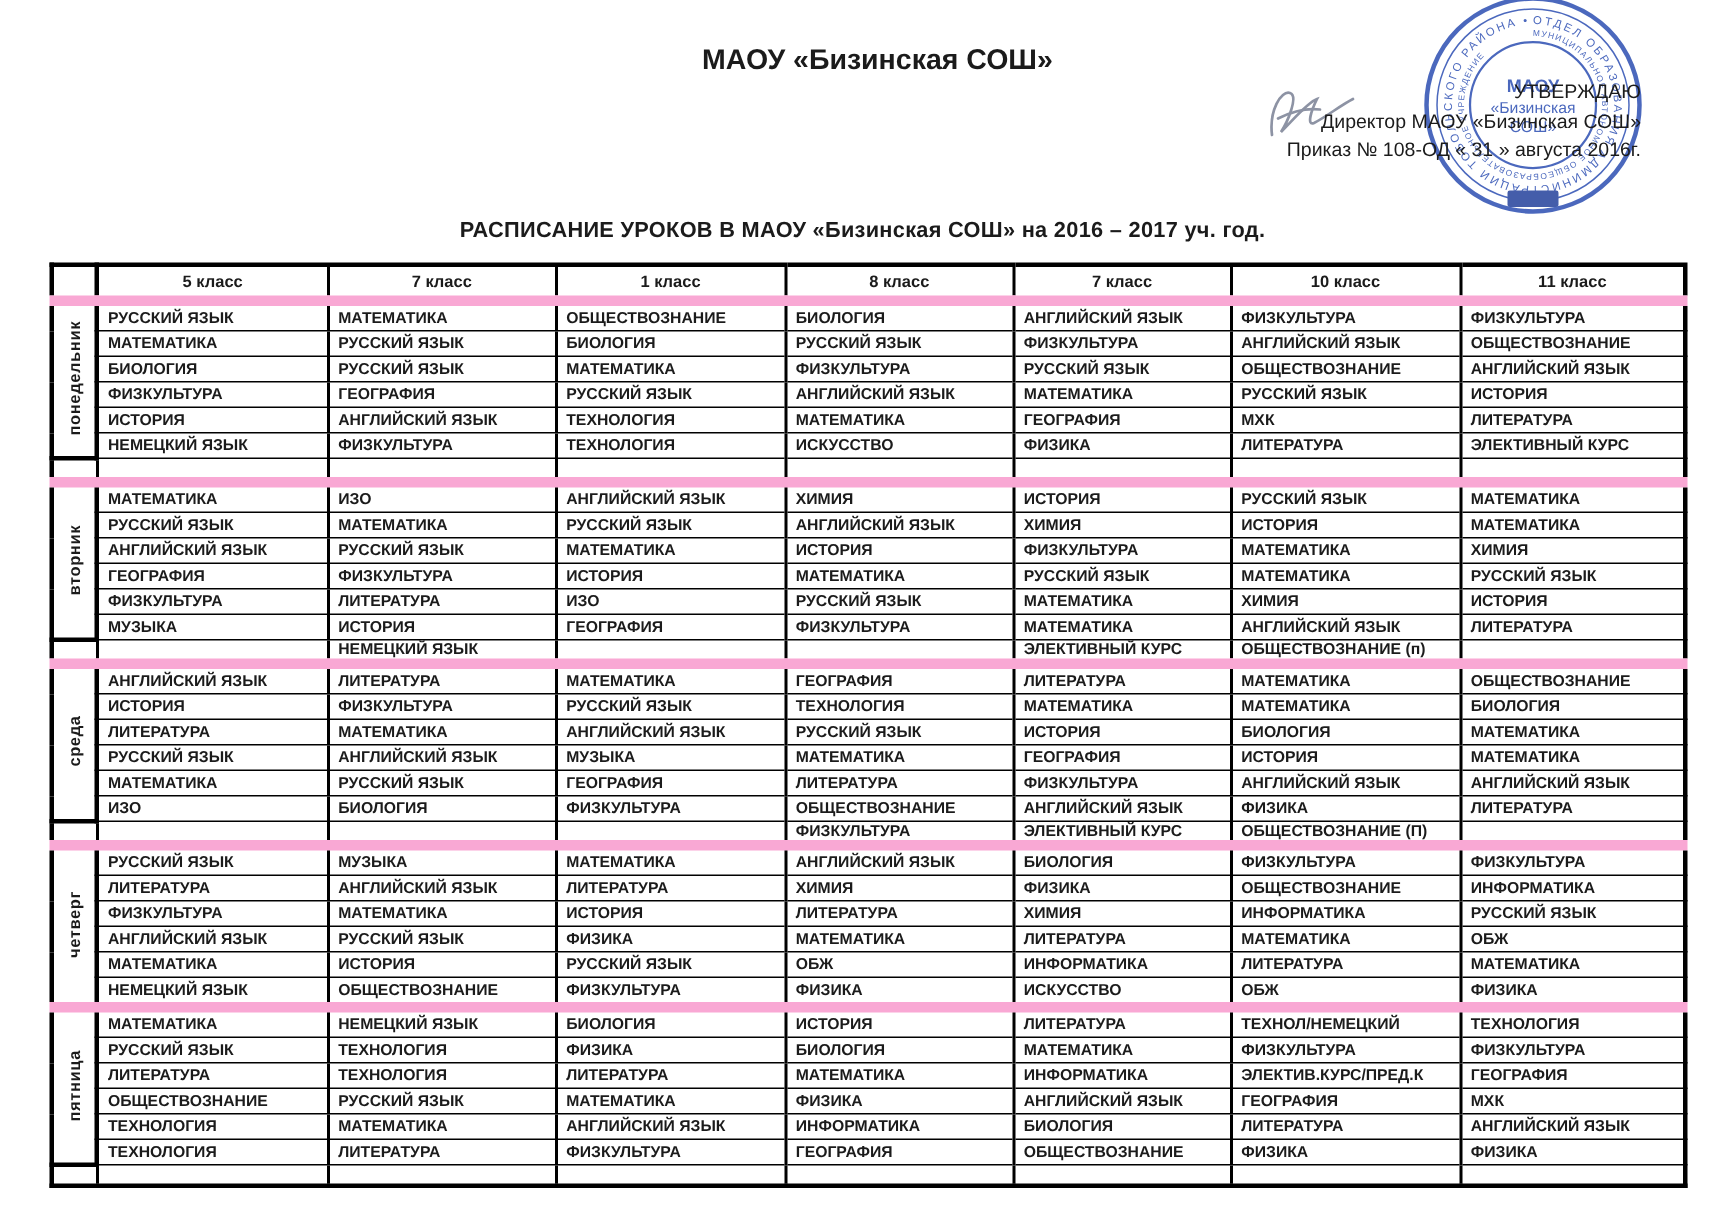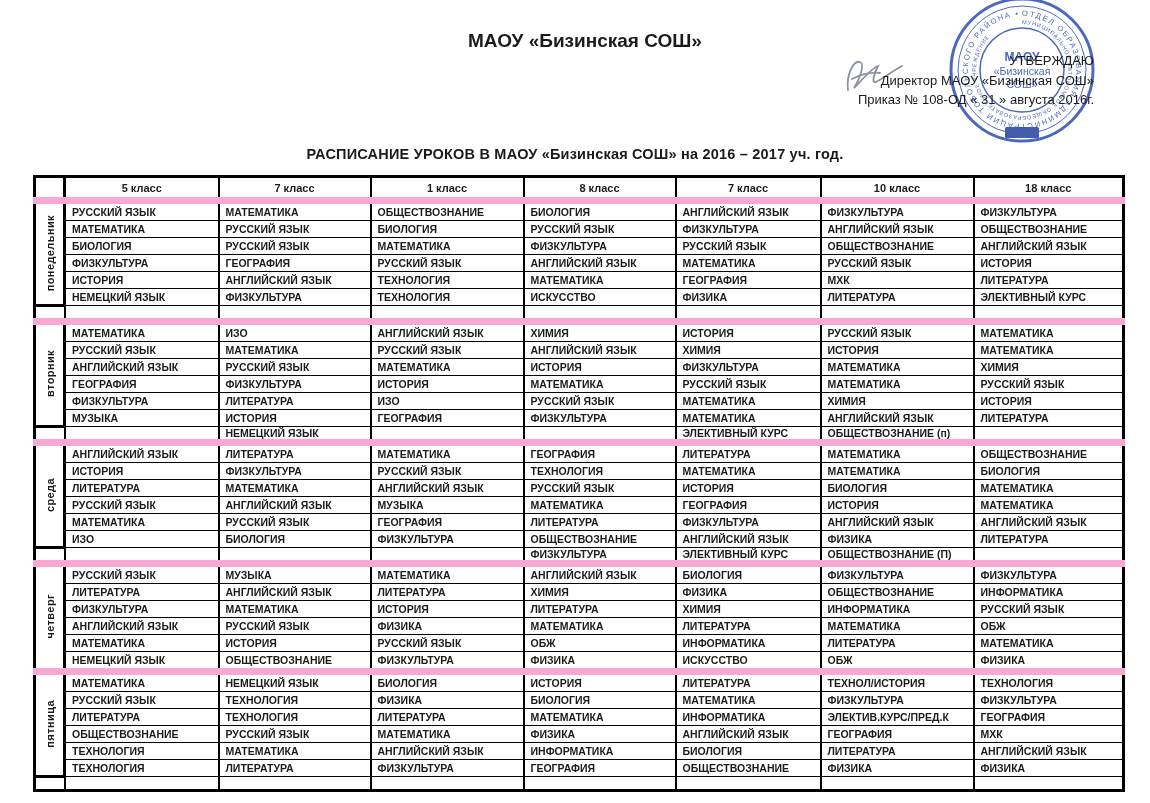--- a/index.html
+++ b/index.html
@@ -105,21 +105,21 @@
     </colgroup>
     <thead>
       <tr>
         <th class="corner"></th>
       <th>5 класс</th>
           <th>7 класс</th>
           <th>1 класс</th>
           <th>8 класс</th>
           <th>7 класс</th>
           <th>10 класс</th>
-          <th>18 класс</th>
+          <th>11 класс</th>
         </tr>
     </thead>
   <tbody>
         <tr>
           <td class="day-cell" rowspan="6"><span>понедельник</span></td>
           <td>РУССКИЙ ЯЗЫК</td>
           <td>МАТЕМАТИКА</td>
           <td>ОБЩЕСТВОЗНАНИЕ</td>
           <td>БИОЛОГИЯ</td>
           <td>АНГЛИЙСКИЙ ЯЗЫК</td>
@@ -374,21 +374,21 @@
         </tr>
       </tbody>
       <tbody>
         <tr>
           <td class="day-cell" rowspan="6"><span>пятница</span></td>
           <td>МАТЕМАТИКА</td>
           <td>НЕМЕЦКИЙ ЯЗЫК</td>
           <td>БИОЛОГИЯ</td>
           <td>ИСТОРИЯ</td>
           <td>ЛИТЕРАТУРА</td>
-          <td>ТЕХНОЛ/ИСТОРИЯ</td>
+          <td>ТЕХНОЛ/НЕМЕЦКИЙ</td>
           <td>ТЕХНОЛОГИЯ</td>
         </tr>
         <tr>
           <td>РУССКИЙ ЯЗЫК</td>
           <td>ТЕХНОЛОГИЯ</td>
           <td>ФИЗИКА</td>
           <td>БИОЛОГИЯ</td>
           <td>МАТЕМАТИКА</td>
           <td>ФИЗКУЛЬТУРА</td>
           <td>ФИЗКУЛЬТУРА</td>

